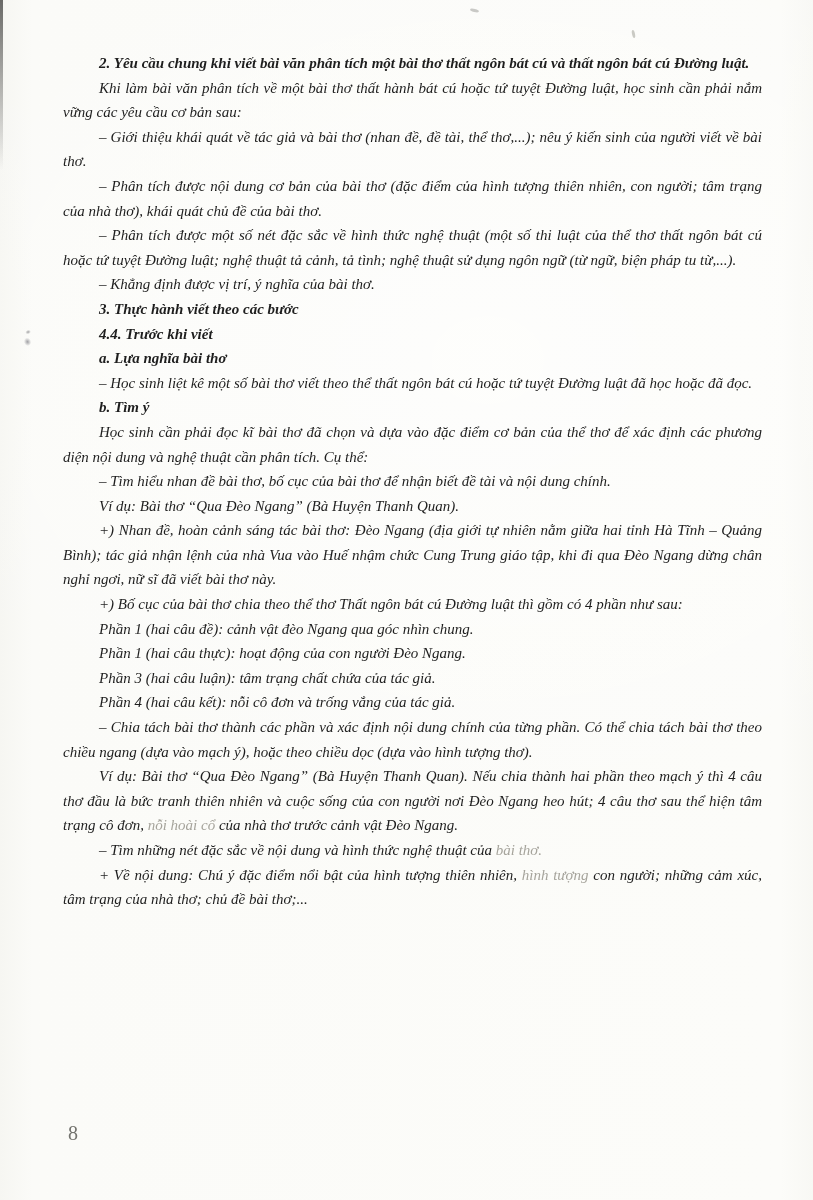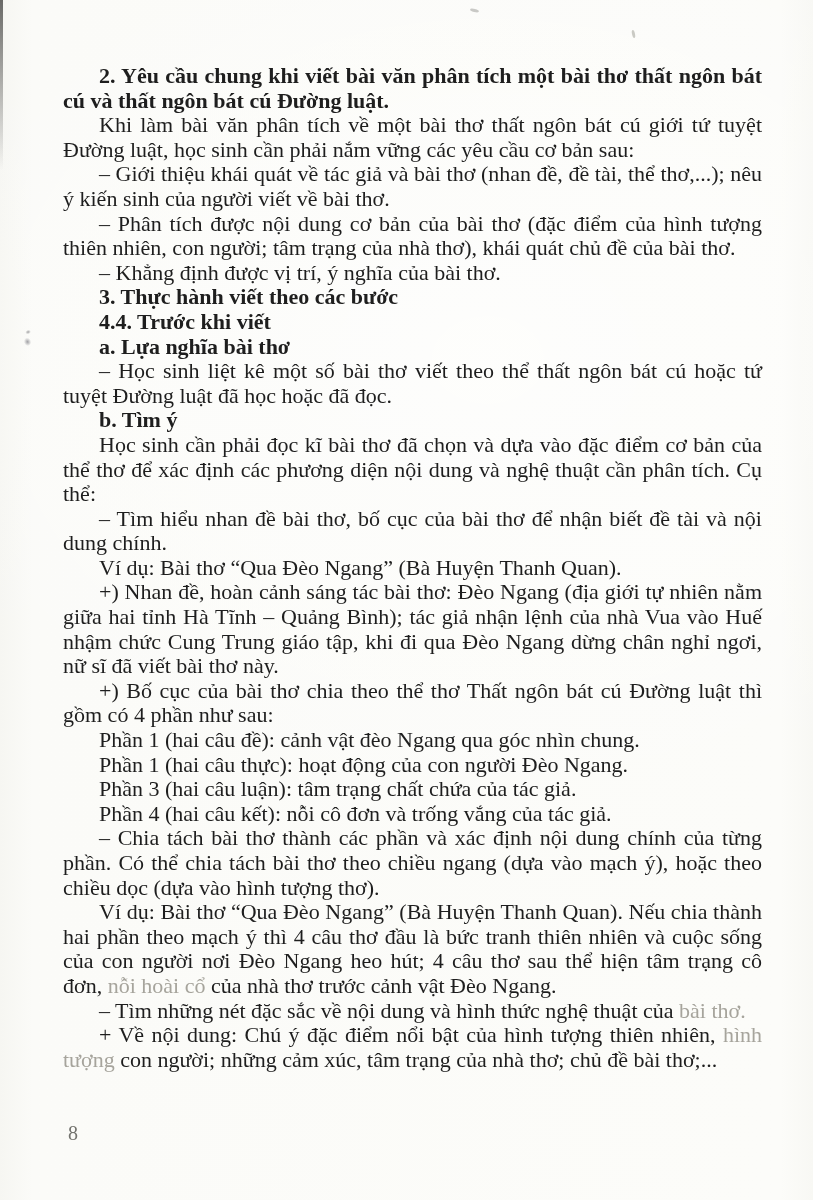--- a/index.html
+++ b/index.html
@@ -49,26 +49,27 @@
     left: 632px; top: 30px;
     width: 3px; height: 8px;
     border-radius: 50%;
     background: rgba(160,160,152,.55);
     transform: rotate(-12deg);
   }
   
   .page-text {
     position: absolute;
     left: 63px;
-    top: 64px;
+    top: 51px;
     width: 699px;
-    font-size: 22px;
+    font-size: 15px;
     line-height: 24.6px;
     color: #1e1e1e;
     text-align: justify;
+    font-style: italic;
   }
   .page-text p {
     margin: 0;
     padding: 0;
     text-indent: 36px;
   }
   .page-text p.bold {
     font-weight: bold;
   }
   .page-text span.fade {
@@ -86,23 +87,24 @@
 <body>
 
 <div class="scan-page">
   <div class="edge-strip"></div>
   <div class="speck-1"></div>
   <div class="speck-2"></div>
   <div class="smudge"></div>
 
   <div class="page-text">
       <p class="bold"><span>2. Yêu cầu chung khi viết bài văn phân tích một bài thơ thất ngôn bát cú và thất ngôn bát cú Đường luật.</span></p>
-      <p><span>Khi làm bài văn phân tích về một bài thơ thất ngôn bát cú giới tứ tuyệt Đường luật, học sinh cần phải nắm vững các yêu cầu cơ bản sau:</span></p>
+      <p><span>Khi làm bài văn phân tích về một bài thơ thất hành bát cú hoặc tứ tuyệt Đường luật, học sinh cần phải nắm vững các yêu cầu cơ bản sau:</span></p>
       <p><span>– Giới thiệu khái quát về tác giả và bài thơ (nhan đề, đề tài, thể thơ,...); nêu ý kiến sinh của người viết về bài thơ.</span></p>
       <p><span>– Phân tích được nội dung cơ bản của bài thơ (đặc điểm của hình tượng thiên nhiên, con người; tâm trạng của nhà thơ), khái quát chủ đề của bài thơ.</span></p>
+      <p><span>– Phân tích được một số nét đặc sắc về hình thức nghệ thuật (một số thi luật của thể thơ thất ngôn bát cú hoặc tứ tuyệt Đường luật; nghệ thuật tả cảnh, tả tình; nghệ thuật sử dụng ngôn ngữ (từ ngữ, biện pháp tu từ,...).</span></p>
       <p><span>– Khẳng định được vị trí, ý nghĩa của bài thơ.</span></p>
       <p class="bold"><span>3. Thực hành viết theo các bước</span></p>
       <p class="bold"><span>4.4. Trước khi viết</span></p>
       <p class="bold"><span>a. Lựa nghĩa bài thơ</span></p>
       <p><span>– Học sinh liệt kê một số bài thơ viết theo thể thất ngôn bát cú hoặc tứ tuyệt Đường luật đã học hoặc đã đọc.</span></p>
       <p class="bold"><span>b. Tìm ý</span></p>
       <p><span>Học sinh cần phải đọc kĩ bài thơ đã chọn và dựa vào đặc điểm cơ bản của thể thơ để xác định các phương diện nội dung và nghệ thuật cần phân tích. Cụ thể:</span></p>
       <p><span>– Tìm hiểu nhan đề bài thơ, bố cục của bài thơ để nhận biết đề tài và nội dung chính.</span></p>
       <p><span>Ví dụ: Bài thơ “Qua Đèo Ngang” (Bà Huyện Thanh Quan).</span></p>
       <p><span>+) Nhan đề, hoàn cảnh sáng tác bài thơ: Đèo Ngang (địa giới tự nhiên nằm giữa hai tỉnh Hà Tĩnh – Quảng Bình); tác giả nhận lệnh của nhà Vua vào Huế nhậm chức Cung Trung giáo tập, khi đi qua Đèo Ngang dừng chân nghỉ ngơi, nữ sĩ đã viết bài thơ này.</span></p>

